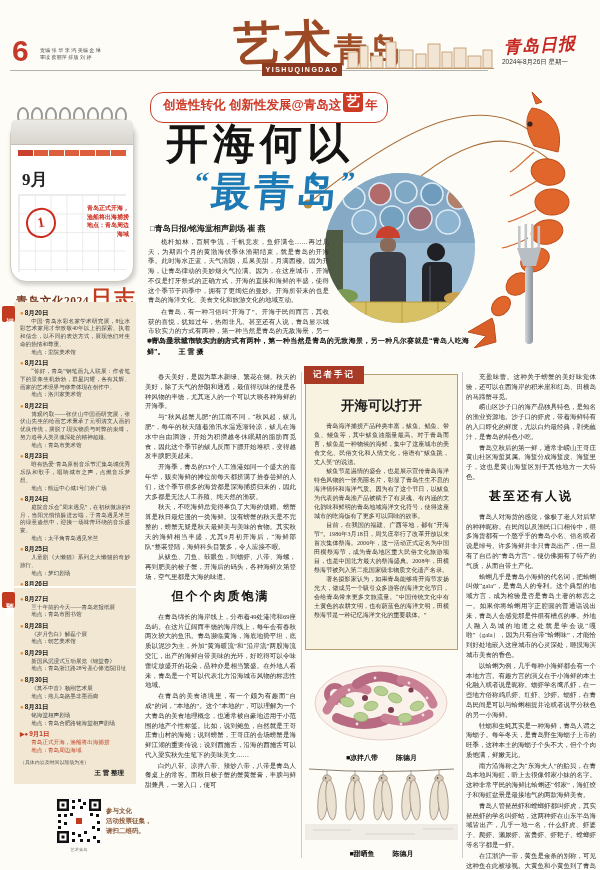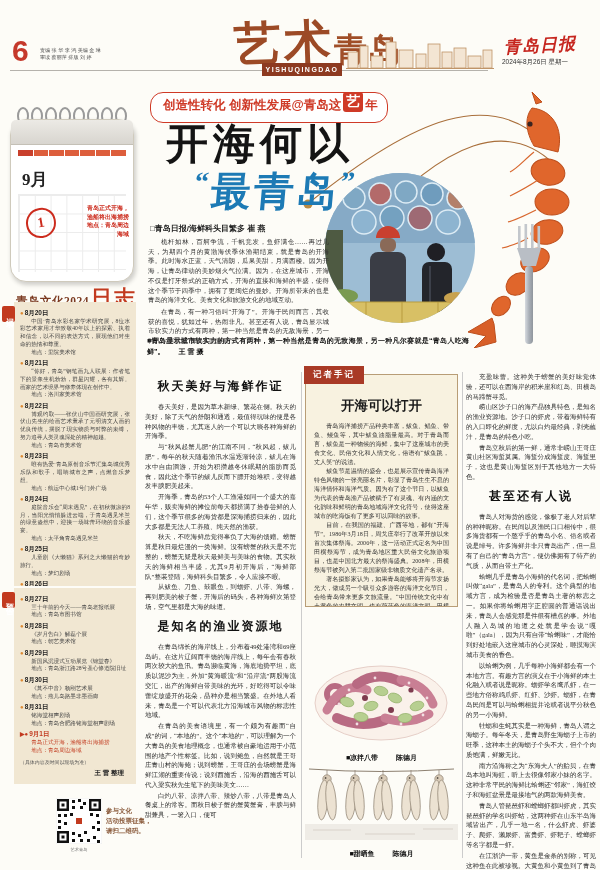--- a/index.html
+++ b/index.html
@@ -77,21 +77,21 @@
   .qr-caption{position:absolute;left:106px;top:806px;font:bold 6.5px "Liberation Sans",sans-serif;
               line-height:10px;color:#8a5a3b;}
   
   .cols{position:absolute;left:145px;top:372px;width:451px;height:492px;}
   .vrule{position:absolute;top:0;bottom:6px;width:1px;background:#ccc;}
   .vr1{left:156px;} .vr2{left:317px;}
   .col1{position:absolute;left:0;top:0;width:151px;}
   .col3{position:absolute;left:321px;top:0;width:130px;}
   .subhead{font:bold 12px "Liberation Serif",serif;text-align:center;letter-spacing:2px;margin:6px 0 7px;color:#111;}
   .body-p{font-size:6.5px;line-height:9.8px;text-align:justify;text-indent:2em;margin:0 0 1px;color:#2d2d2d;}
-  .notes-box{position:absolute;left:160px;top:2px;width:153px;height:233px;border:1px solid #b89d76;
+  .notes-box{position:absolute;left:160px;top:2px;width:153px;height:276px;border:1px solid #b89d76;
              background:#f8f2e0;padding:18px 8px 6px;box-sizing:border-box;overflow:hidden;}
   .notes-tab{position:absolute;left:159px;top:-6px;background:#a93a26;color:#fff;
              font:bold 8.5px "Liberation Sans",sans-serif;padding:3px 9px;letter-spacing:2px;z-index:2;}
   .notes-title{text-align:center;font:bold 13.5px "Liberation Serif",serif;line-height:17px;margin:4px 0 8px;color:#1a1a1a;}
   .notes-p{font-size:6.1px;line-height:9px;text-align:justify;text-indent:2em;color:#333;margin:0;}
   .fig{position:absolute;left:160px;width:153px;}
   .fig1{top:282px;} .fig2{top:388px;}
   .fig-caption{display:flex;justify-content:center;gap:18px;font:bold 7px "Liberation Sans",sans-serif;margin-top:3px;color:#111;}
 </style>
 </head>
@@ -213,21 +213,21 @@
     </g>
   </svg>
 
   <div class="banner">
     <span>创造性转化 创新性发展@青岛这</span>
     <span class="yi">艺</span>
     <span>年</span>
   </div>
   <div class="headline">开海何以</div>
   <div class="subheadline"><span class="q">“</span><span>最青岛</span><span class="q">”</span></div>
-  <div class="byline">□青岛日报/海鲜科头目繁多 崔 燕</div>
+  <div class="byline">□青岛日报/铭海堂相声剧场 崔 燕</div>
   <div class="intro">
 
   <p>桅杆如林，百舸争流，千帆竞发，鱼虾满仓……再过几天，为期四个月的黄渤海伏季休渔期结束，就是青岛的开海季。此时海水正蓝，天气清朗，瓜果美甜，月满西楼。因为开海，让青岛律动的美妙烟火气拉满。因为，在这座城市，开海不仅是打牙祭式的正确方式，开海的直接和海鲜的丰盛，使得这个季节于四季中，拥有了更绚烂的曼妙。开海所带来的也是青岛的海洋文化、美食文化和旅游文化的地域互动。</p>
       <p>在青岛，有一种习俗叫“开海了”。开海于民间而言，其收获的喜悦，犹如过年，热闹非凡。甚至还有人说，青岛显示城市软实力的方式有两种，第一种当然是青岛的无敌海景，另一种凡尔赛就是“青岛人吃海鲜”。</p>
     </div>
   <div class="photo-caption">
     <span>■青岛显示城市软实力的方式有两种，第一种当然是青岛的无敌海景，另一种凡尔赛就是“青岛人吃海鲜”。</span><span class="credit">王 雷 摄</span>
   </div>
 
   <div class="calendar">
@@ -411,30 +411,29 @@
   <div>参与文化</div>
       <div>活动投票征集，</div>
       <div>请扫二维码。</div>
     </div>
 
   <div class="cols">
     <div class="vrule vr1"></div>
     <div class="vrule vr2"></div>
 
     <div class="col1">
-      <h3 class="subhead">秋天美好与海鲜作证</h3>
       <div>
 
       <p class="body-p">春天美好，是因为草木新绿、繁花在侧。秋天的美好，除了天气的舒朗和通透，最值得玩味的便是各种风物的丰饶，尤其迷人的一个可以大啖各种海鲜的开海季。</p>
           <p class="body-p">与“秋风起蟹儿肥”的江南不同，“秋风起，鲅儿肥”，每年的秋天随着渔汛水温逐渐转凉，鲅儿在海水中自由洄游，开始为积攒越冬休眠期的脂肪而觅食，因此这个季节的鲅儿反而下膘开始堆积，变得越发丰腴肥美起来。</p>
           <p class="body-p">开海季，青岛的53个人工渔港如同一个盛大的嘉年华，贩卖海鲜的摊位前每天都挤满了拾春尝鲜的人们，这个季节很多的海货都是深海捕捞归来的，因此大多都是无法人工养殖、纯天然的渔获。</p>
           <p class="body-p">秋天，不吃海鲜总觉得辜负了大海的馈赠。螃蟹算是秋日最烂漫的一类海鲜。没有螃蟹的秋天是不完整的，螃蟹无疑是秋天最鲜美与美味的食物。其实秋天的海鲜相当丰盛，尤其9月初开海后，“海鲜部队”整装登陆，海鲜科头目繁多，令人应接不暇。</p>
           <p class="body-p">从鲅鱼、刀鱼、鼓眼鱼，到蛎虾、八带、海螺，再到肥美的梭子蟹，开海后的码头，各种海鲜次第登场，空气里都是大海的味道。</p>
         </div>
-      <h3 class="subhead">是知名的渔业资源地</h3>
+      <h3 class="subhead">但个个肉质饱满</h3>
       <div>
 
       <p class="body-p">在青岛绵长的海岸线上，分布着49处港湾和69座岛屿。在这片辽阔而丰饶的海岸线上，每年会有春秋两次较大的鱼汛。青岛濒临黄海，海底地势平坦，底质以泥沙为主，外加“黄海暖流”和“沿岸流”两股海流交汇，出产的海鲜自带美味的光环，好吃得可以令味蕾绽放盛开的花朵，品种亦是相当繁盛。在外地人看来，青岛是一个可以代表北方沿海城市风物的标志性地域。</p>
           <p class="body-p">在青岛的美食语境里，有一个颇为有趣而“自成”的词，“本地的”。这个“本地的”，可以理解为一个大青岛的美食地理概念，也通常被自豪地运用于小范围的地产个性标签。比如，说到鲍鱼，自然就是王哥庄青山村的海鲍；说到螃蟹，王哥庄的会场螃蟹是海鲜江湖的重要传说；说到西施舌，沿海的西施舌可以代入梁实秋先生笔下的美味美文……</p>
           <p class="body-p">白灼八带、凉拌八带、辣炒八带，八带是青岛人餐桌上的常客。而秋日梭子蟹的蟹黄蟹膏，丰腴与鲜甜兼具，一箸入口，便可</p>
         </div>
     </div>
 
     <div class="notes-tab">记者手记</div>
     <div class="notes-box">

